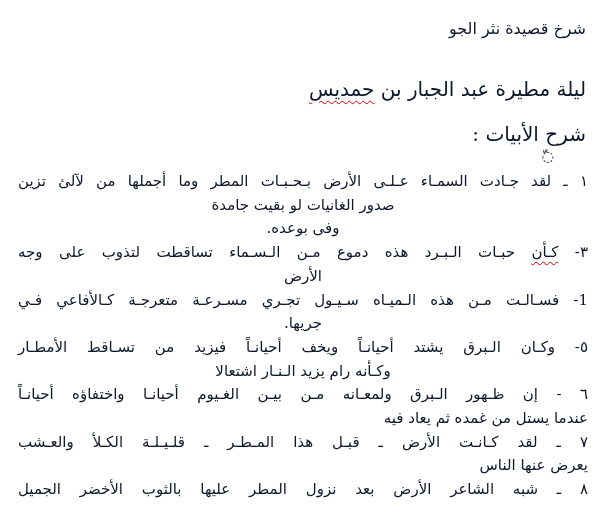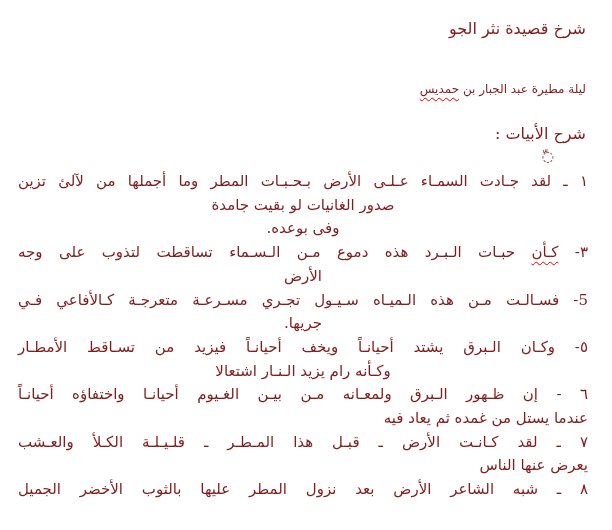--- a/index.html
+++ b/index.html
@@ -3,38 +3,38 @@
 <meta charset="utf-8">
 <style>
   html,body{margin:0;padding:0;background:#ffffff;}
   .page{
     position:relative;
     width:612px;height:530px;
     overflow:hidden;
     background:#ffffff;
     direction:rtl;
     font-family:"DejaVu Serif","DejaVu Sans",sans-serif;
-    color:#7f1d1d;
+    color:#0f172a;
     -webkit-font-smoothing:antialiased;
   }
   .doc-title{
     margin:16px 26px 0 20px;
     font-size:16px;line-height:26px;
     text-align:right;
     font-weight:500;
   }
   .doc-byline{
     margin:34px 26px 0 20px;
-    font-size:12px;line-height:26px;
+    font-size:20px;line-height:26px;
     text-align:right;
     font-weight:500;
   }
   .doc-heading{
     margin:20px 26px 0 20px;
-    font-size:16px;line-height:24px;
+    font-size:20px;line-height:24px;
     text-align:right;
     font-weight:500;
   }
   .stray{
     margin:1px 58px 0 20px;
     font-size:14px;line-height:18px;
     text-align:right;
   }
   .doc-body{
     margin:5px 24px 0 18px;
@@ -68,21 +68,21 @@
   <div class="doc-heading">شرح الأبيات :</div>
 
   <div class="stray">◌ّ</div>
 
   <div class="doc-body">
       <div class="line justify"><span class="">١ ـ لقد جـادت السمـاء عـلـى الأرض بـحـبـات المطر وما أجملها من لآلئ تزين</span></div>
       <div class="line center"><span class="">صدور الغانيات لو بقيت جامدة</span></div>
       <div class="line center"><span class="">وفى بوعده.</span></div>
       <div class="line justify"><span class="">٣- </span><span class="sq">كـأن</span><span class=""> حبـات الـبـرد هذه دموع مـن الـسـماء تساقطت لتذوب على وجه</span></div>
       <div class="line center"><span class="">الأرض</span></div>
-      <div class="line justify"><span class="">5- فسـالـت مـن هذه الـميـاه سـيـول تجـري مسـرعـة متعرجـة كـالأفاعي فـي</span></div>
+      <div class="line justify"><span class="">1- فسـالـت مـن هذه الـميـاه سـيـول تجـري مسـرعـة متعرجـة كـالأفاعي فـي</span></div>
       <div class="line center"><span class="">جريها.</span></div>
       <div class="line justify"><span class="">٥- وكـان الـبرق يشتد أحيانـاً ويخف أحيانـاً فيزيد من تسـاقط الأمطـار</span></div>
       <div class="line center"><span class="">وكـأنه رام يزيد الـنـار اشتعالا</span></div>
       <div class="line justify"><span class="">٦ - إن ظـهور الـبرق ولمعـانه مـن بيـن الغـيوم أحيانـا واختفاؤه أحيانـاً</span></div>
       <div class="line start" style="padding-left: 68px;"><span class="">عندما يستل من غمده ثم يعاد فيه</span></div>
       <div class="line justify"><span class="">٧ ـ لقد كـانـت الأرض ـ قبـل هذا المـطـر ـ قلـيـلـة الكـلأ والعـشب</span></div>
       <div class="line start" style="padding-left: 142px;"><span class="">يعرض عنها الناس</span></div>
       <div class="line justify"><span class="">٨ ـ شبه الشاعر الأرض بعد نزول المطر عليها بالثوب الأخضر الجميل</span></div>
     </div>
 

